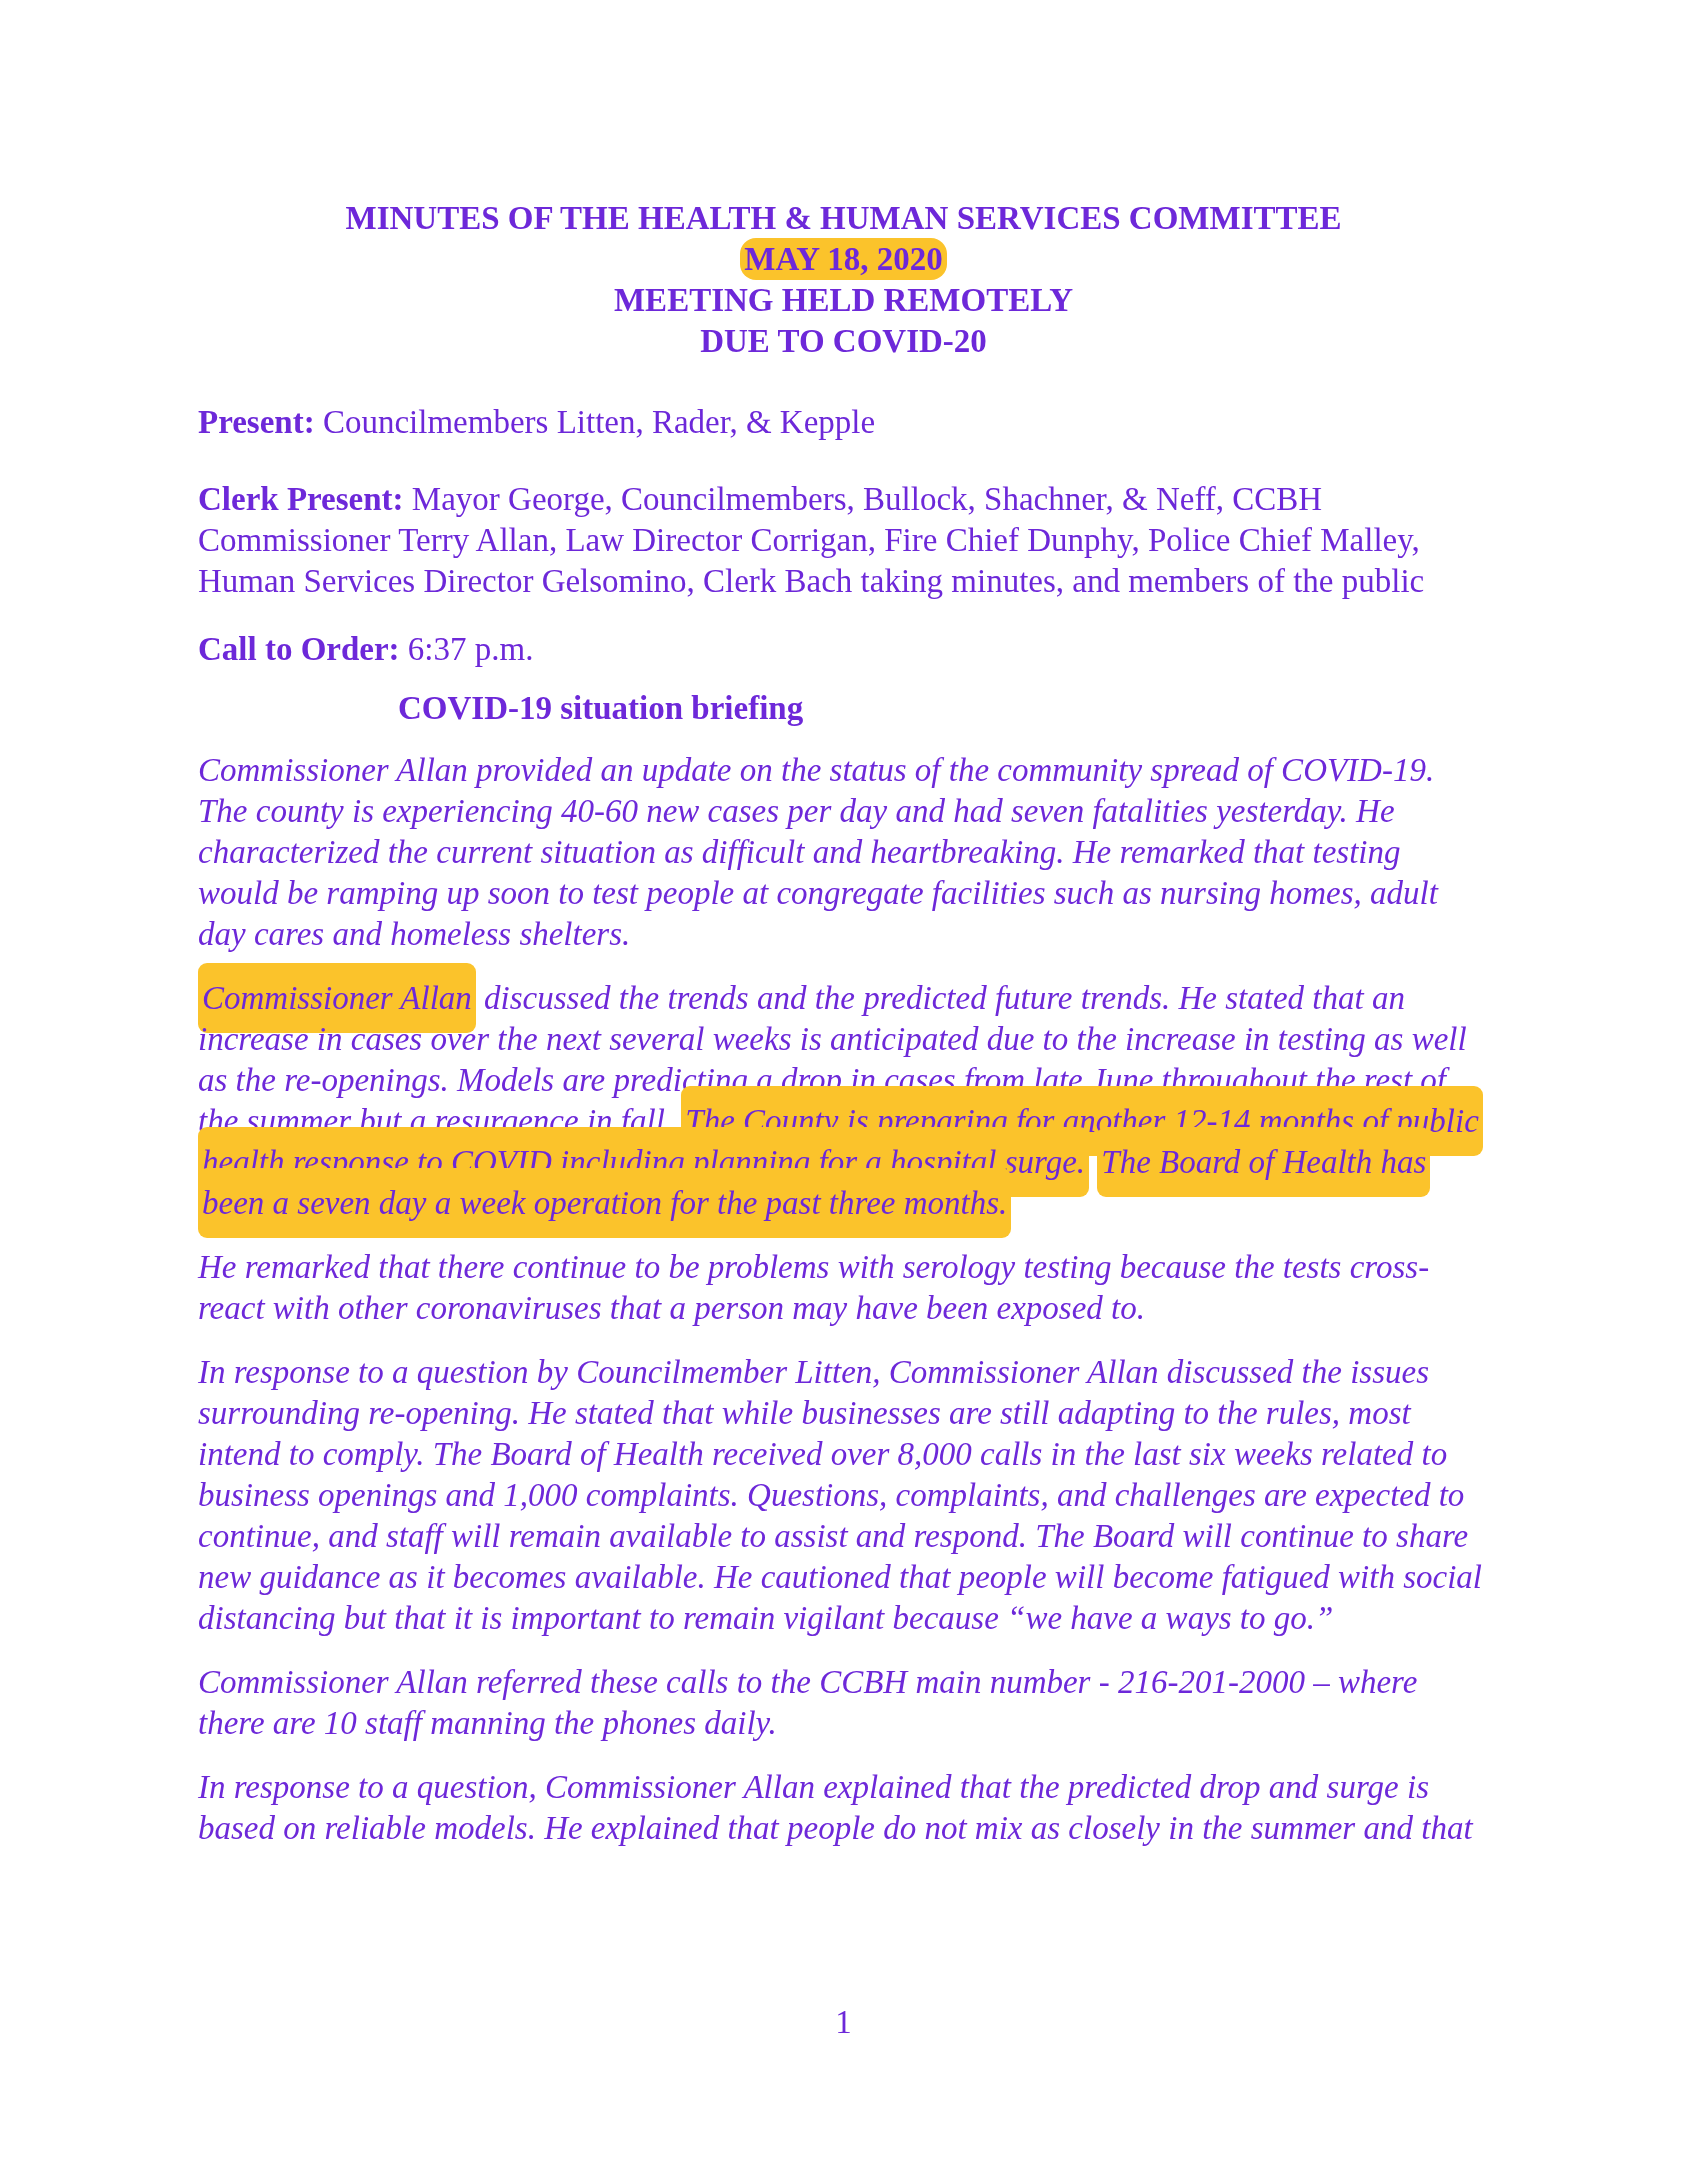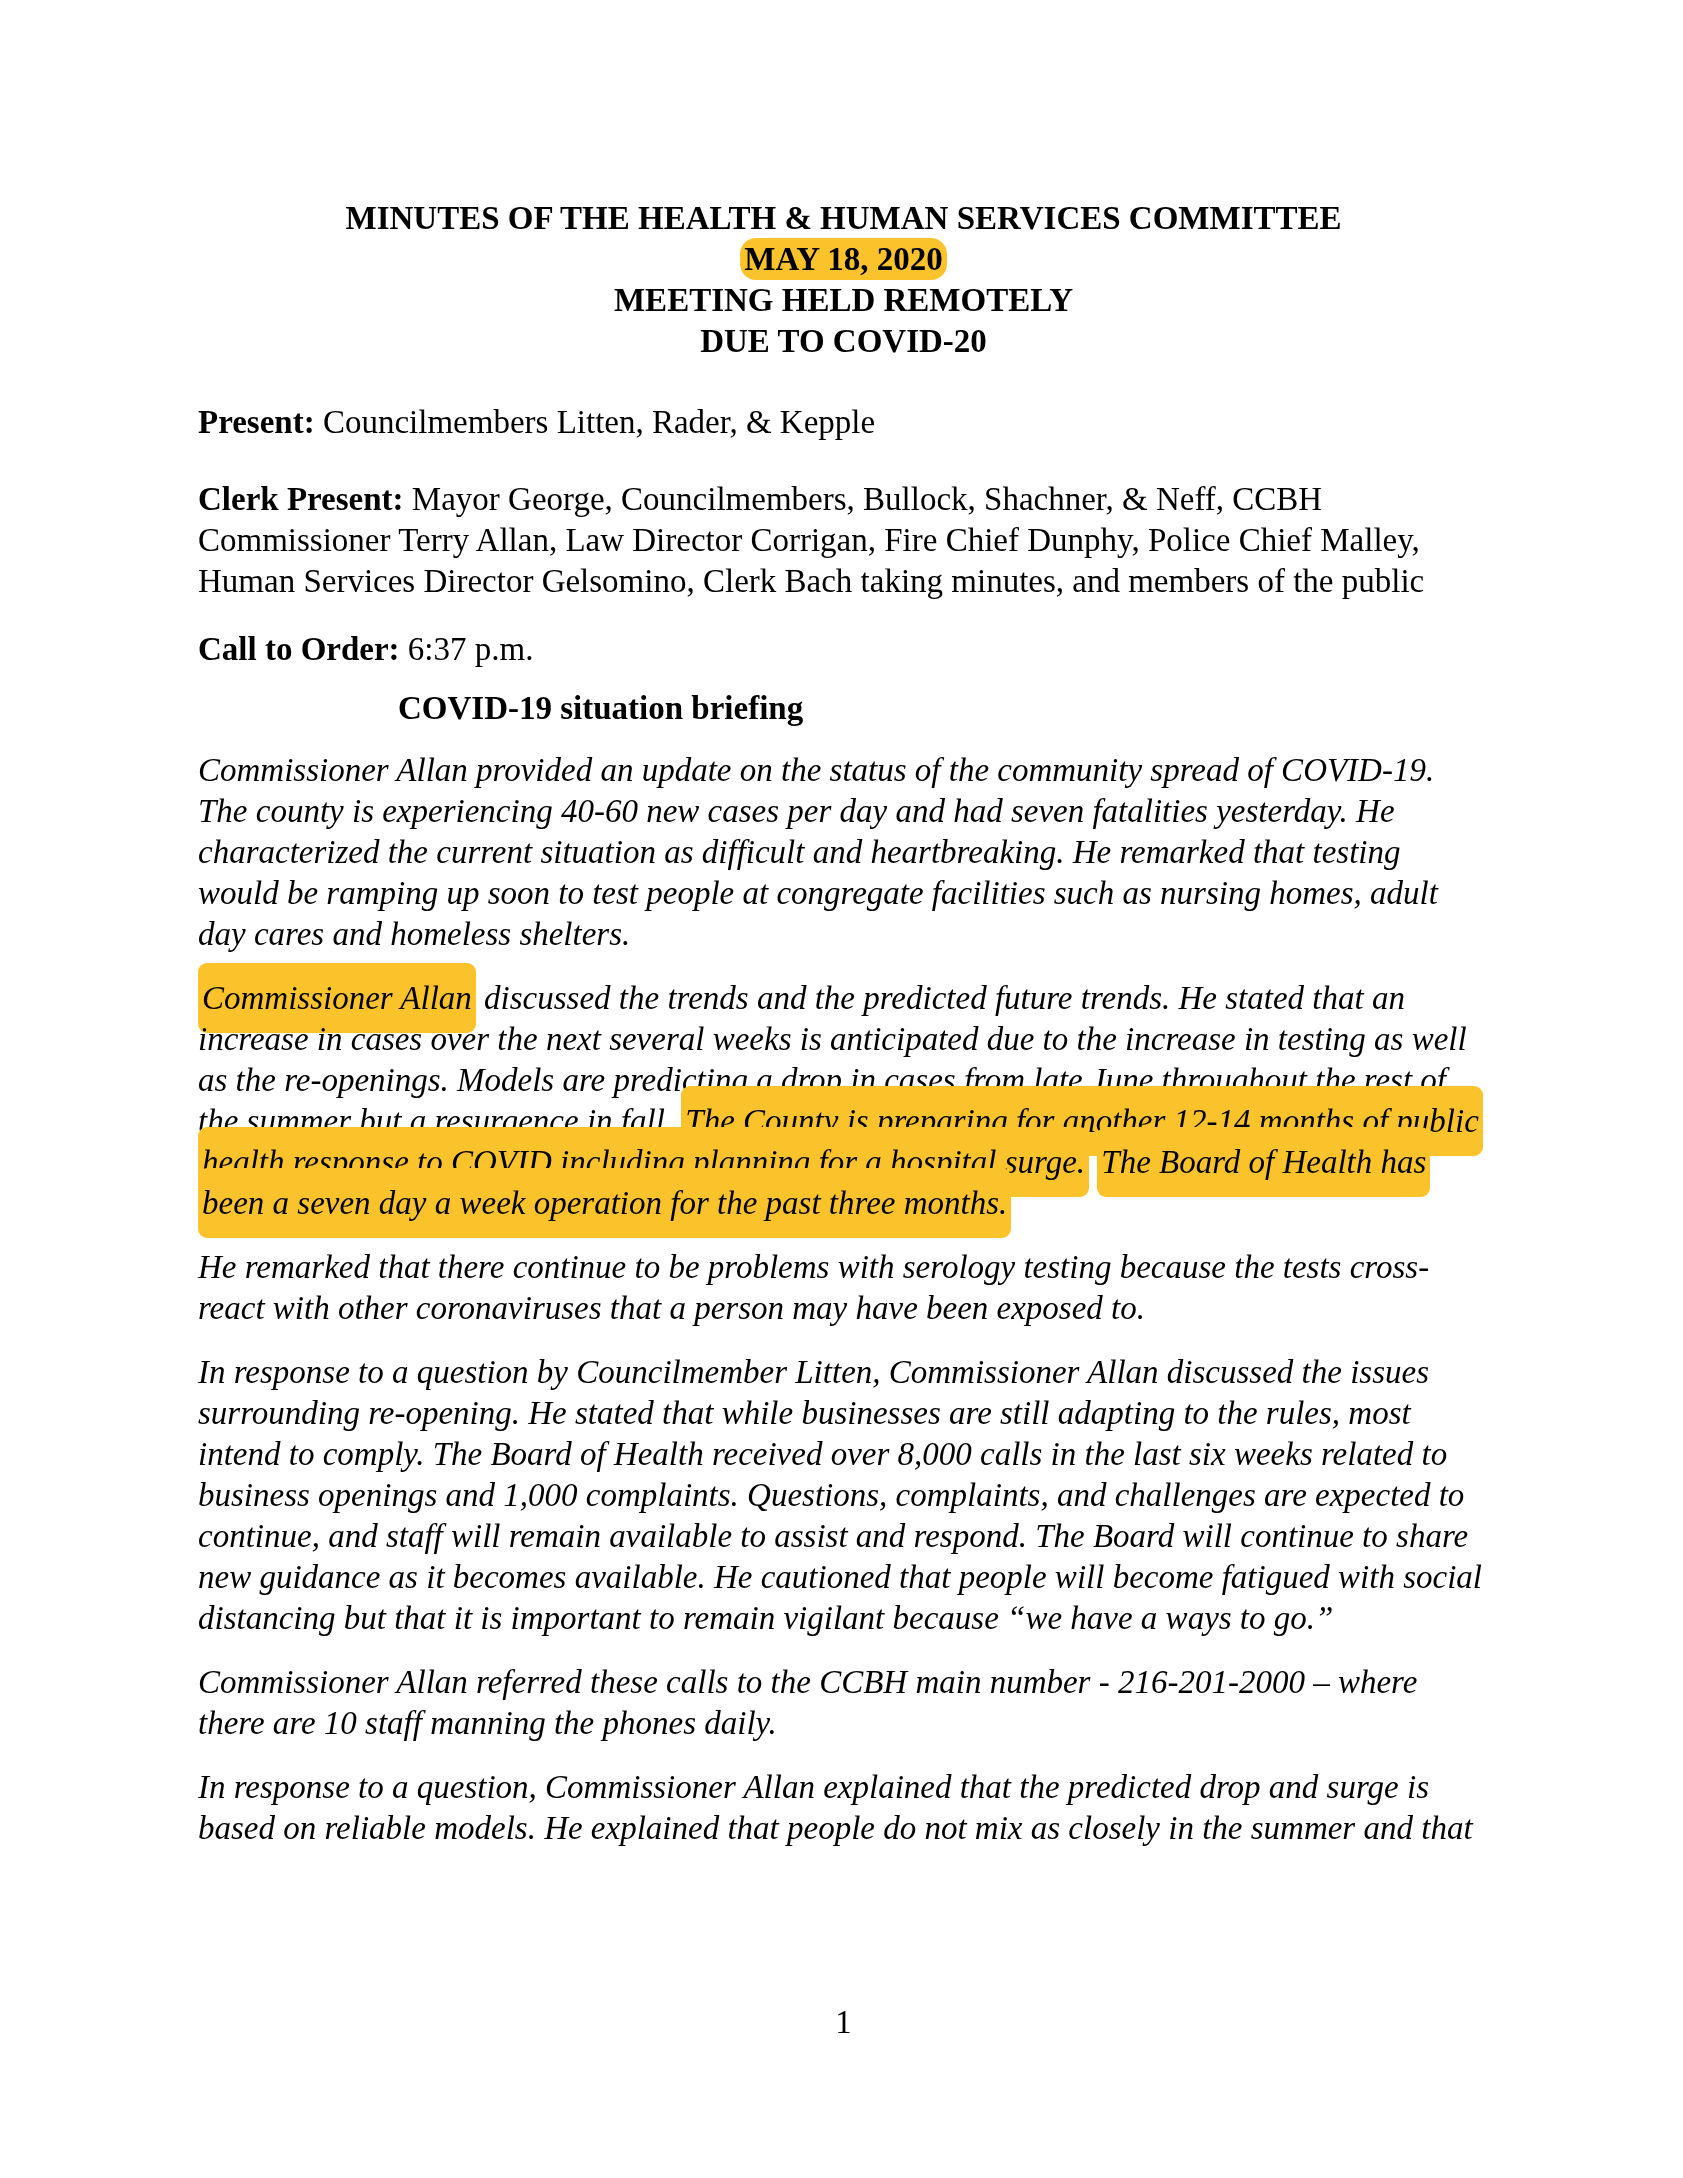--- a/index.html
+++ b/index.html
@@ -2,21 +2,21 @@
 <html style="--hl: #FBC32B;"><head>
 <meta charset="utf-8">
 <style>
   html, body { margin: 0; padding: 0; background: #ffffff; }
   .sheet {
     position: relative;
     width: 1683px;
     height: 2178px;
     background: #ffffff;
     font-family: "Liberation Serif", "DejaVu Serif", serif;
-    color: #000000;
+    color: #6d28d9;
     overflow: hidden;
   }
   .content {
     position: absolute;
     left: 198px;
     top: 198px;
     width: 1291px;
     font-size: 33px;
     line-height: 41px;
     text-align: left;

